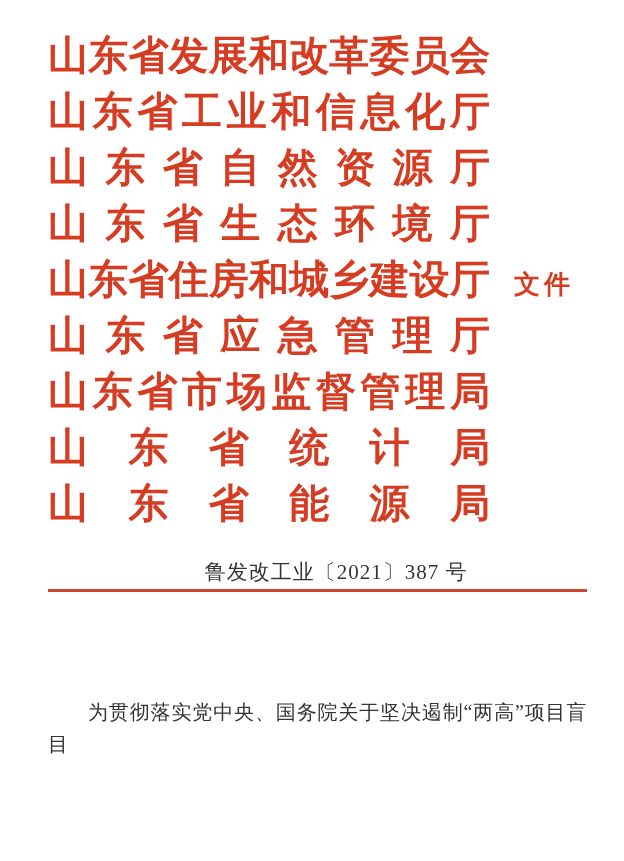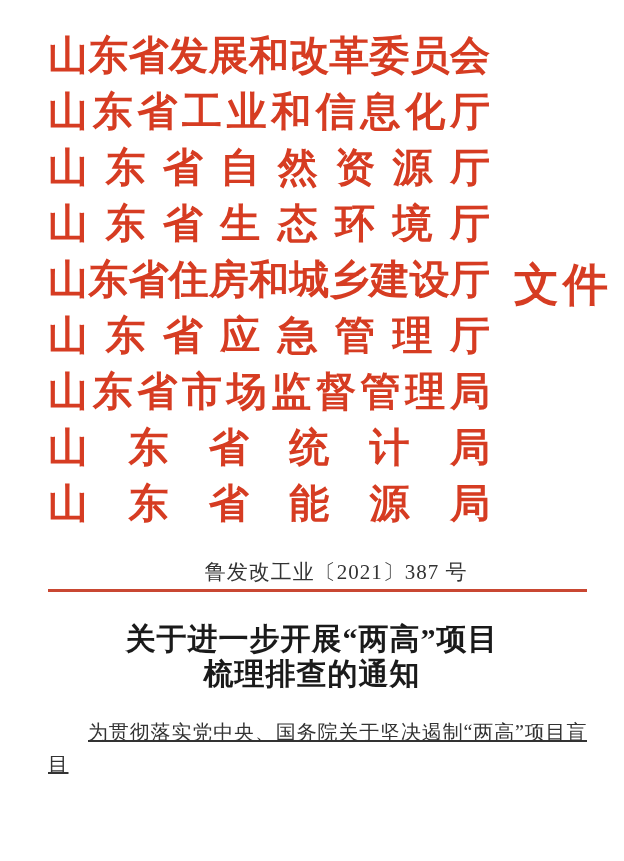--- a/index.html
+++ b/index.html
@@ -45,21 +45,21 @@
     line-height:1;
   }
   .agency-line span{display:inline-block;}
   .doc-word{
     position:absolute;
     top:229px;            
     left:466px;
     height:56px;
     display:flex;
     align-items:center;
-    font-size:45px;
+    font-size:26px;
     font-weight:bold;
     letter-spacing:4px;
     color:var(--accent-red);
     white-space:nowrap;
     line-height:1;
   }
   
   .doc-number{
     position:absolute;
     top:558px;
@@ -97,30 +97,29 @@
   .salutation{
     position:absolute;
     top:701px;
     left:48px;
     font-size:21px;
     color:var(--body-black);
     letter-spacing:0.5px;
   }
   .paragraph{
     position:absolute;
-    top:716px;
+    top:696px;
     left:48px;
     right:37px;
     font-size:20px;
     color:var(--body-black);
     text-indent:2em;
     line-height:32px;
     letter-spacing:0.5px;
     text-align:justify;
-    text-decoration:underline;
   }
 </style>
 </head>
 <body>
 
 <div class="page">
 
   <div class="letterhead">
     <div class="agency-block">
       <div class="agency-line">
@@ -220,21 +219,17 @@
           <span>局</span>
         </div>
     </div>
     <div class="doc-word">文件</div>
   </div>
 
   <div class="doc-number">鲁发改工业〔2021〕387 号</div>
 
   <div class="red-divider"></div>
 
-  <div class="title">
-    <div>关于进一步开展“两高”项目</div>
-    <div>梳理排查的通知</div>
-  </div>
 
 
   <div class="paragraph">为贯彻落实党中央、国务院关于坚决遏制“两高”项目盲目</div>
 
 </div>
 
 </body></html>

